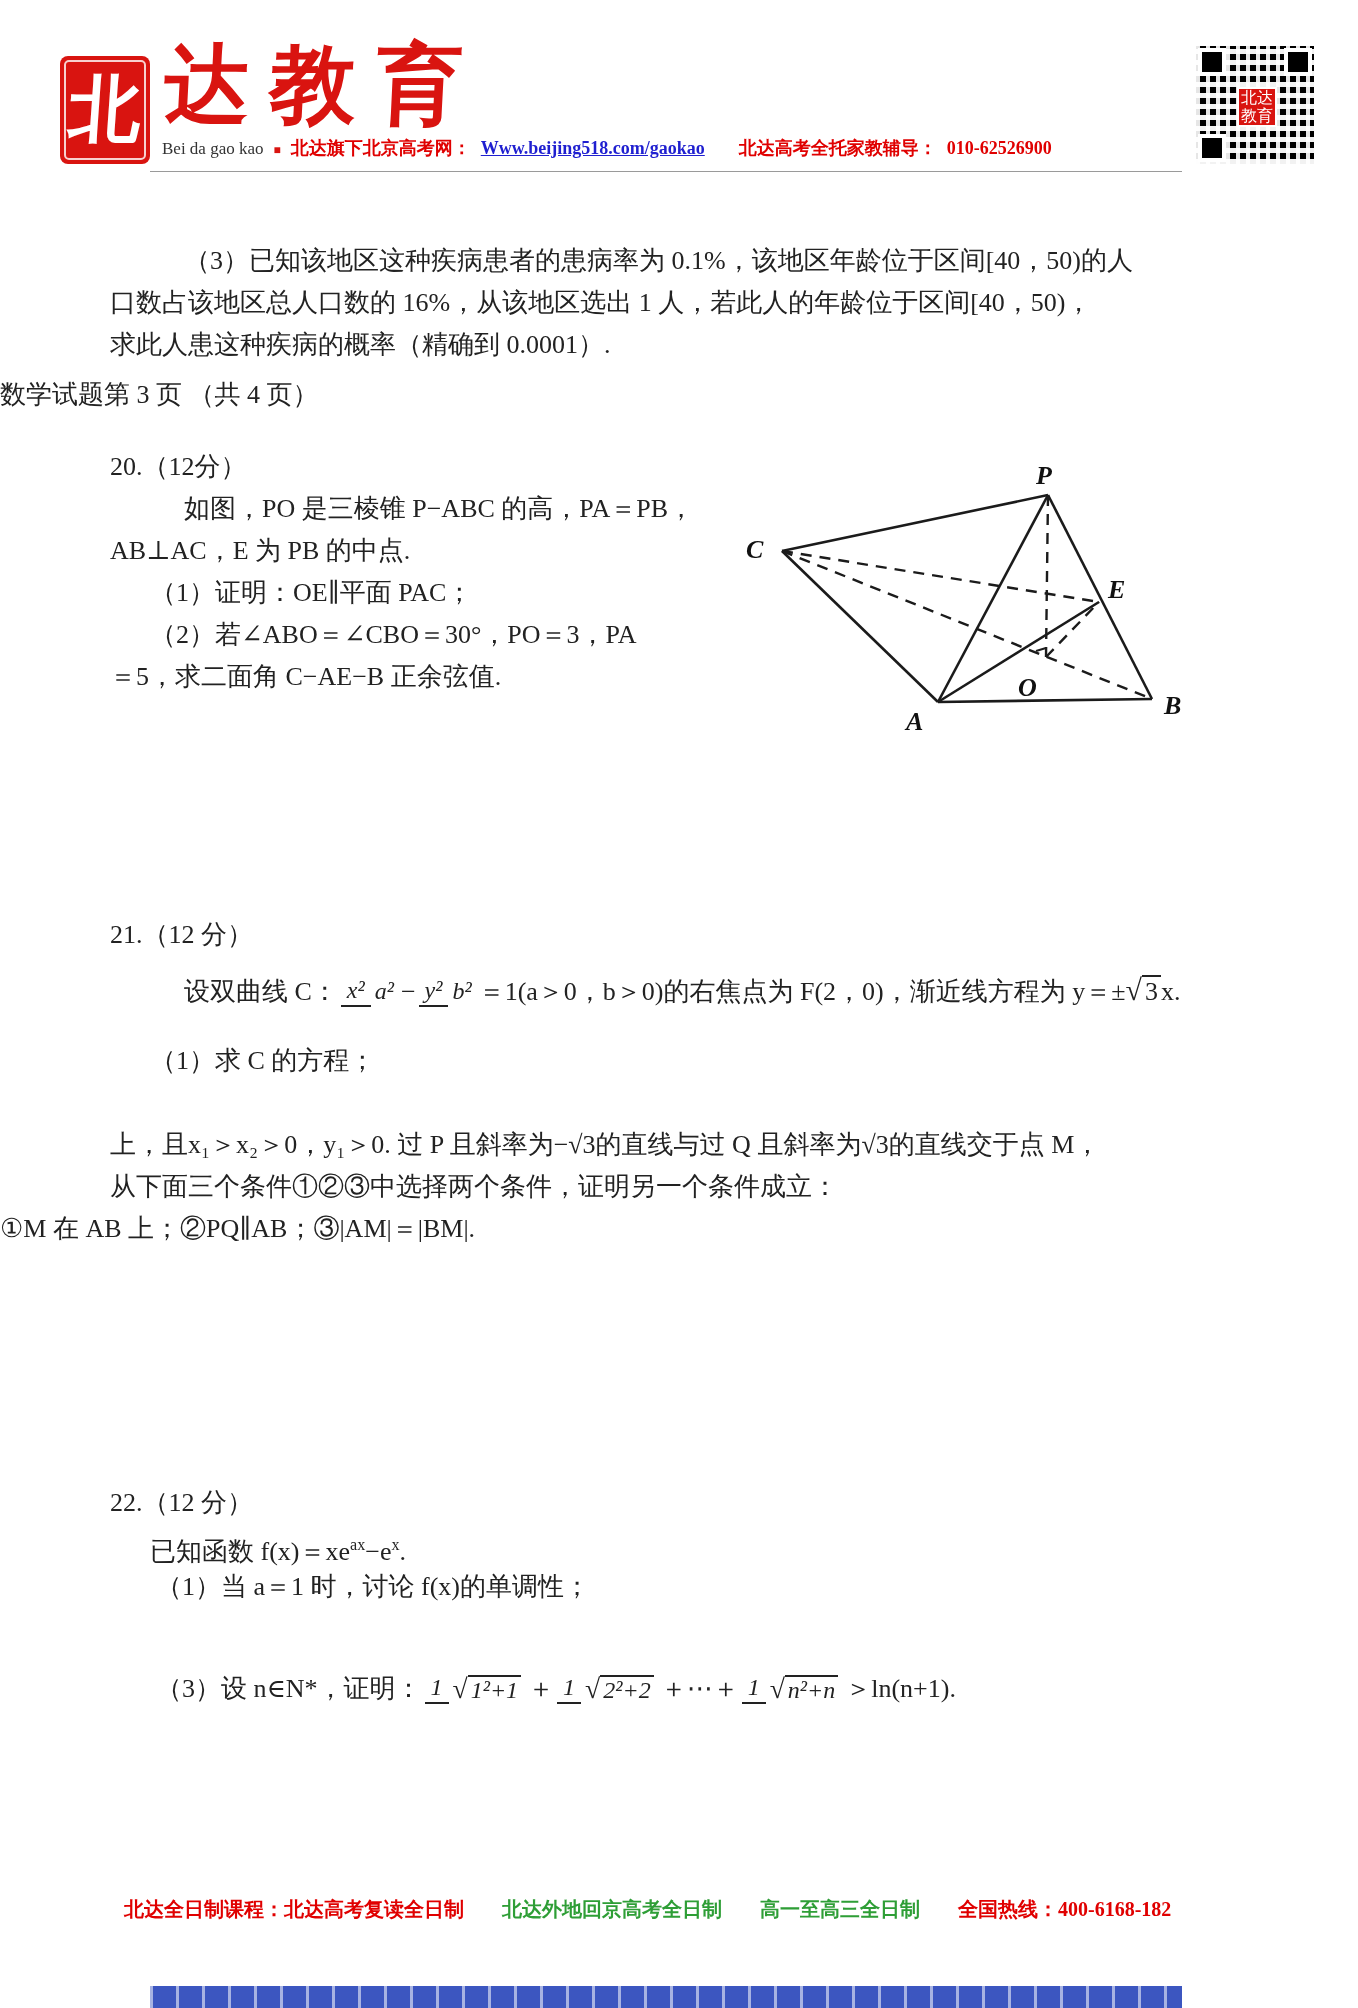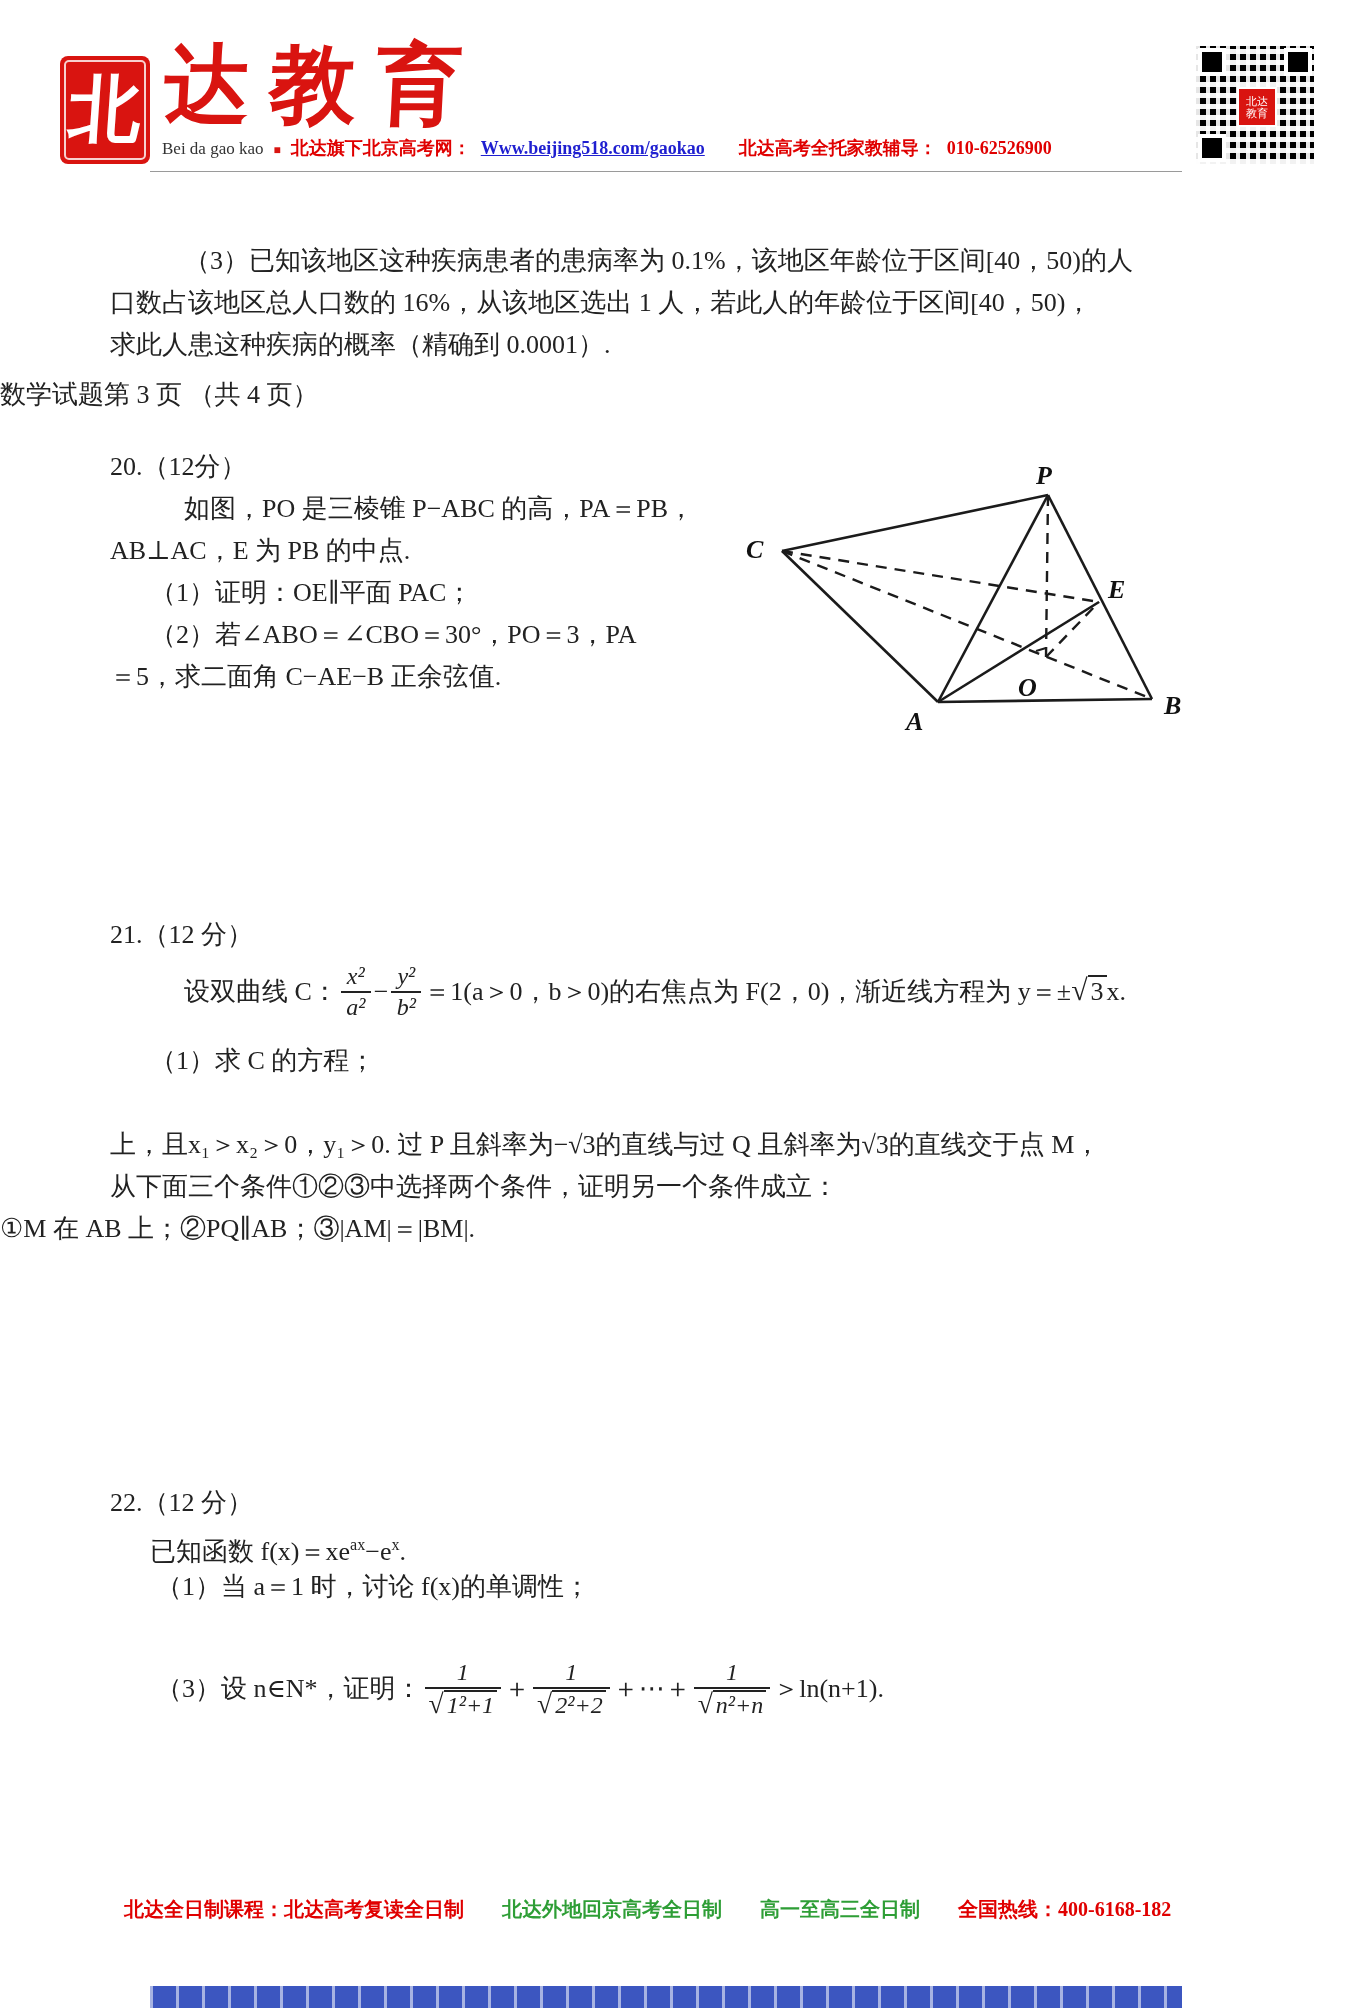--- a/index.html
+++ b/index.html
@@ -31,25 +31,25 @@
 
   
   .qr{position:absolute;left:1196px;top:46px;width:118px;height:118px;background:#000;
       background-image:
         repeating-linear-gradient(0deg,rgba(255,255,255,.95) 0 5px,transparent 5px 11px),
         repeating-linear-gradient(90deg,rgba(255,255,255,.9) 0 4px,transparent 4px 10px);
       background-blend-mode:screen;}
   .qr .finder{position:absolute;width:28px;height:28px;background:#000;box-shadow:inset 0 0 0 4px #fff,inset 0 0 0 9px #000;}
   .qr .f-tl{left:2px;top:2px}.qr .f-tr{right:2px;top:2px}.qr .f-bl{left:2px;bottom:2px}
   .qr-center{position:absolute;left:41px;top:41px;width:36px;height:36px;background:#d91410;border:2px solid #fff;
-      color:#fff;font-size:11px;line-height:1.1;display:flex;align-items:center;justify-content:center;text-align:right;white-space:pre-line;}
+      color:#fff;font-size:16px;line-height:1.1;display:flex;align-items:center;justify-content:center;text-align:right;white-space:pre-line;}
 
   
   .mline{display:flex;align-items:center;white-space:nowrap;}
-  .frac{display:inline-flex;flex-direction:column;align-items:stretch;text-align:center;
+  .frac{display:inline-flex;flex-direction:row;align-items:stretch;text-align:center;
         font-style:italic;font-size:24px;line-height:1.15;vertical-align:middle;margin:16px 3px;}
   .frac .num{border-bottom:2px solid #222;padding:0 6px;}
   .frac .den{padding:1px 4px 0 4px;display:inline-flex;justify-content:center;align-items:flex-start;}
   .radsign{font-style:normal;font-size:1.15em;line-height:1;}
   .radbar{border-top:2px solid #222;padding:0 3px;}
   sup{font-size:0.62em;}
 
   
   .fig{position:absolute;left:738px;top:452px;}
   .fig text{font:italic bold 26px "Liberation Serif","DejaVu Serif",serif;fill:#111;}

